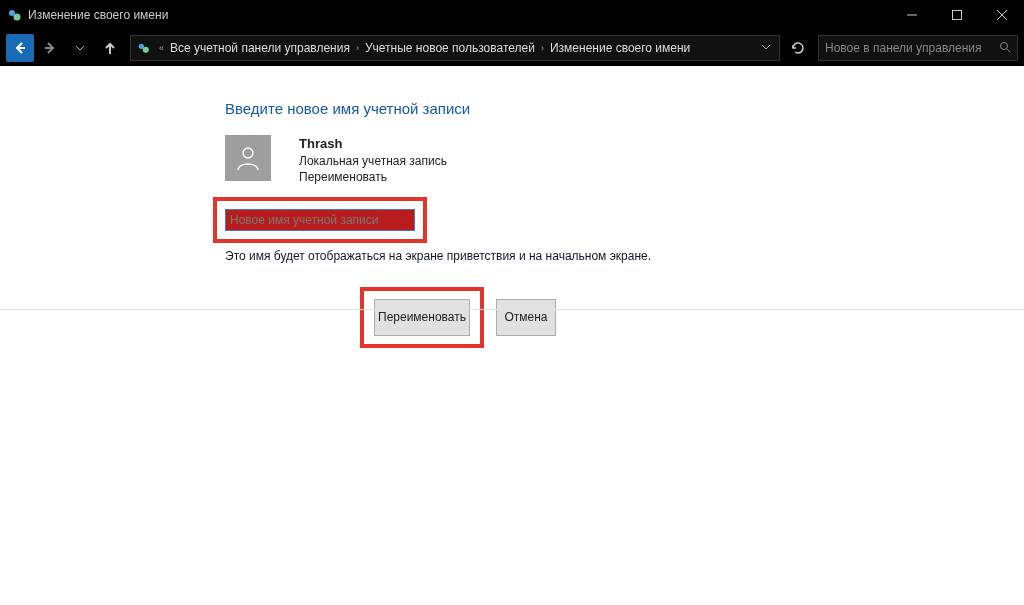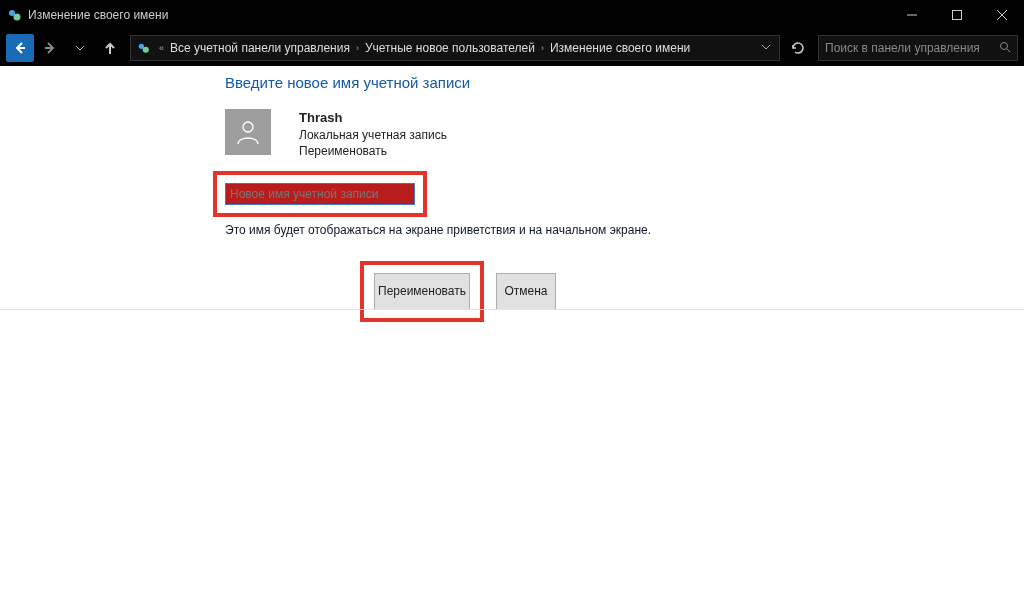--- a/index.html
+++ b/index.html
@@ -19,21 +19,21 @@
     .breadcrumbs { display:flex; align-items:center; height:26px; border:1px solid #333; background:#111; margin-left:4px; flex:1; font-size:12px; color:#ddd; padding:0 4px; gap:2px; }
     .breadcrumbs .bc-appicon { width:18px; height:18px; display:flex; align-items:center; justify-content:center; }
     .breadcrumbs .bc-chevron { padding:0 4px; color:#aaa; font-size:9px; }
     .breadcrumbs .bc-item { white-space:nowrap; }
     .breadcrumbs .spacer { flex:1; }
     .refreshbtn { width:28px; height:26px; display:flex;align-items:center;justify-content:center; margin-left:2px; }
     .searchbox { width:200px; height:26px; border:1px solid #333; background:#111; display:flex; align-items:center; color:#888; font-size:12px; padding:0 6px; margin-left:4px; justify-content:space-between; }
 
     
     .content { background:#fff; height: calc(605px - 30px - 36px); color:#222; position:relative; }
-    .inner { margin-left:225px; padding-top:8px; }
+    .inner { margin-left:225px; padding-top:34px; }
     .htitle { color:#1259a6; font-size:15px; font-weight:400; margin-bottom:18px; }
 
     .userrow { display:flex; align-items:flex-start; gap:28px; margin-bottom:12px; }
     .avatar { width:46px; height:46px; background:#9e9e9e; display:flex; align-items:center; justify-content:center; }
     .userinfo { font-size:12px; line-height:1.35; }
     .userinfo .uname { font-weight:600; font-size:13px; }
 
     .highlight-box { border:4px solid #e3342b; display:inline-block; padding:8px 8px; margin-left:-12px; margin-bottom:6px; }
     .name-input { width:190px; height:22px; border:1px solid #3e78c4; background:#b91c1c; font-size:12px; padding:0 4px; }
     .name-input::placeholder { color:#777; }
@@ -122,21 +122,21 @@
   </div>
 
   <div class="refreshbtn">
     <svg width="14" height="14" viewBox="0 0 14 14">
         <path d="M2 7 A5 5 0 1 1 4 11" fill="none" stroke="#ccc" stroke-width="1.5"></path>
         <path d="M2 4 L2 7 L5 7" fill="none" stroke="#ccc" stroke-width="1.5"></path>
       </svg>
   </div>
 
   <div class="searchbox">
-    <span>Поиск в панели управления</span>
+    <span>Новое в панели управления</span>
     <span>
       <svg width="12" height="12" viewBox="0 0 12 12">
           <circle cx="5" cy="5" r="3.5" fill="none" stroke="#888" stroke-width="1"></circle>
           <line x1="8" y1="8" x2="11" y2="11" stroke="#888" stroke-width="1"></line>
         </svg>
     </span>
   </div>
 </div>
 
 <div class="content">

